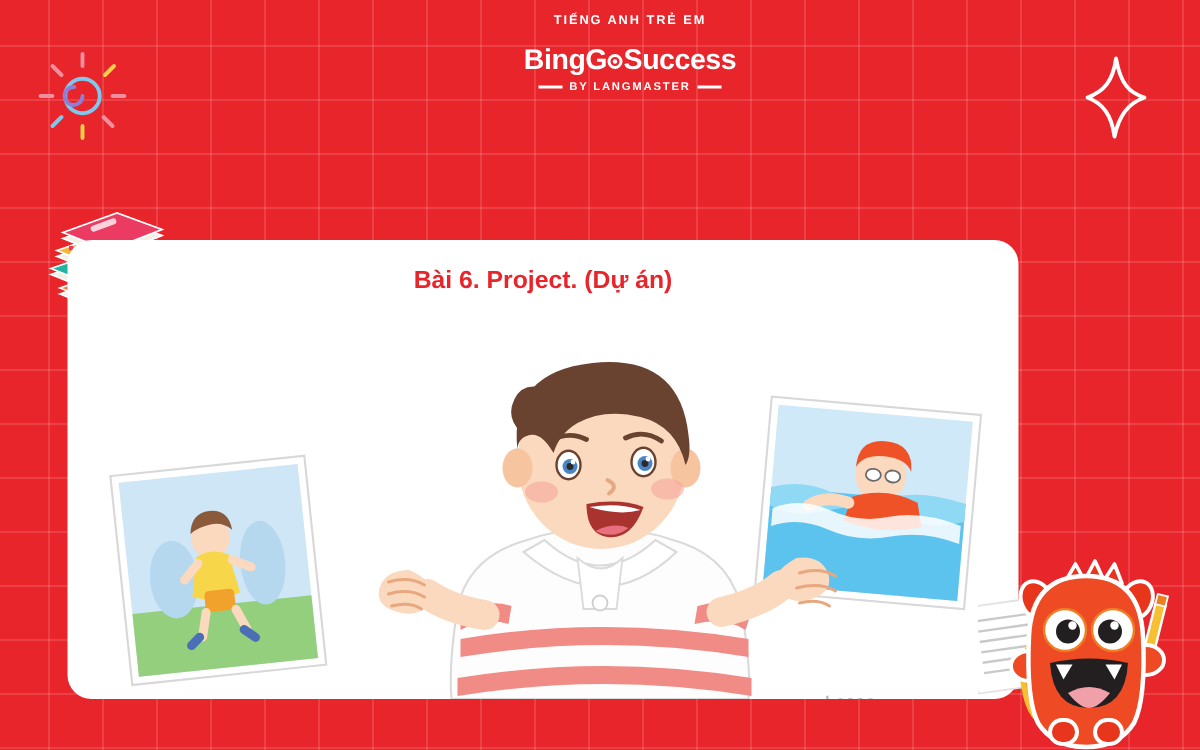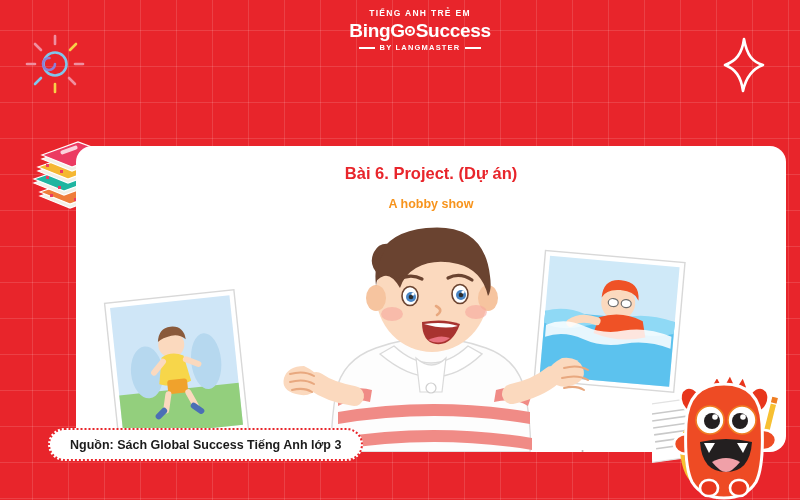--- a/index.html
+++ b/index.html
@@ -29,21 +29,21 @@
     display:flex; flex-direction:column; align-items:center;
     pointer-events:none;
     padding-left:40px;
   }
   #logo .tag {
     font-size:8.5px; font-weight:bold; color:#fff;
     letter-spacing:1.3px; line-height:1;
   }
   #logo .brand {
     font-size:19px; font-weight:bold; color:#fff;
-    letter-spacing:-0.3px; line-height:1.15; margin-top:2px;
+    letter-spacing:-0.3px; line-height:1.15; margin-top:12px;
     display:flex; align-items:center;
   }
   #logo .brand .ring {
     display:inline-block; width:10px; height:10px;
     border:2.2px solid #fff; border-radius:50%;
     margin:0 1px 0 0; position:relative; top:1px;
   }
   #logo .brand .ring::after{
     content:""; position:absolute; left:50%; top:50%;
     width:3px;height:3px;background:#fff;border-radius:50%;
@@ -62,25 +62,24 @@
     position:absolute; left:0; right:0; top:88px;
     text-align:center; color:#fff;
     font-size:37px; font-weight:bold; font-style:italic;
     letter-spacing:-0.5px; line-height:1;
     text-shadow:0 2px 0 rgba(140,10,14,.25);
     white-space:nowrap;
   }
 
   
   #card {
-    position:absolute; left:45px; top:146px;
-    width:710px; height:306px;
+    position:absolute; left:45px; top:160px;
+    width:634px; height:306px;
     background:#fff; border-radius:16px;
     overflow:hidden;
-    margin-left:31px;
   }
   #card-sub {
     text-align:center; margin-top:18px;
     font-size:16.5px; font-weight:bold; color:#e8252b; line-height:1.2;
   }
   #card-sub2 {
     text-align:center; margin-top:13px;
     font-size:12.5px; font-weight:bold; color:#f7941d; line-height:1.2;
   }
 
@@ -171,21 +170,20 @@
         <rect x="22" y="40" width="3" height="3"></rect>
           <rect x="34" y="50" width="3" height="3"></rect>
         <rect x="26" y="58" width="3" height="3"></rect>
           <rect x="50" y="62" width="3" height="3"></rect>
       </g>
     </svg>
   </div>
 
   <div id="card">
     <div id="card-sub">Bài 6. Project. (Dự án)</div>
-    <div id="card-sub2">A hobby show</div>
 
     <div id="illus">
       <svg viewBox="0 0 710 254" width="710" height="254">
 
         <g transform="rotate(-6 160 160)">
           <rect x="35" y="92" width="130" height="140" fill="#fff" stroke="#d8d8d8" stroke-width="1.4"></rect>
           <rect x="40" y="97" width="120" height="130" fill="#cfe6f7"></rect>
           <rect x="40" y="185" width="120" height="42" fill="#93cf7d"></rect>
 
           <ellipse cx="70" cy="165" rx="16" ry="26" fill="#b6d8ef"></ellipse>
@@ -266,23 +264,20 @@
 
           <path d="M436 196 q26 -6 40 -18" stroke="#fbd9be" stroke-width="20" fill="none" stroke-linecap="round"></path>
           <path d="M486 160 q16 -2 21 10 q4 12 -10 17 q-14 5 -23 -5 q-8 -11 12 -22z" fill="#fbd9be"></path>
           <path d="M488 170 q14 -4 24 2 M486 180 q16 -4 26 2 M488 190 q12 -3 20 2" stroke="#e8a87f" stroke-width="2" fill="none" stroke-linecap="round"></path>
         </g>
       </svg>
       <div class="faint-text">Lesso</div>
     </div>
   </div>
 
-  <div id="badge">
-    <span>Nguồn: Sách Global Success Tiếng Anh lớp 3</span>
-  </div>
 
   <div id="mascot">
     <svg viewBox="0 0 142 138" width="142" height="138">
 
       <g transform="rotate(-8 30 70)">
         <rect x="-4" y="38" width="58" height="58" fill="#fff" stroke="#e2e2e2" stroke-width="1.2"></rect>
         <g stroke="#c9c9c9" stroke-width="1.6">
           <line x1="2" y1="48" x2="48" y2="48"></line>
             <line x1="2" y1="55" x2="48" y2="55"></line>
           <line x1="2" y1="62" x2="48" y2="62"></line>

